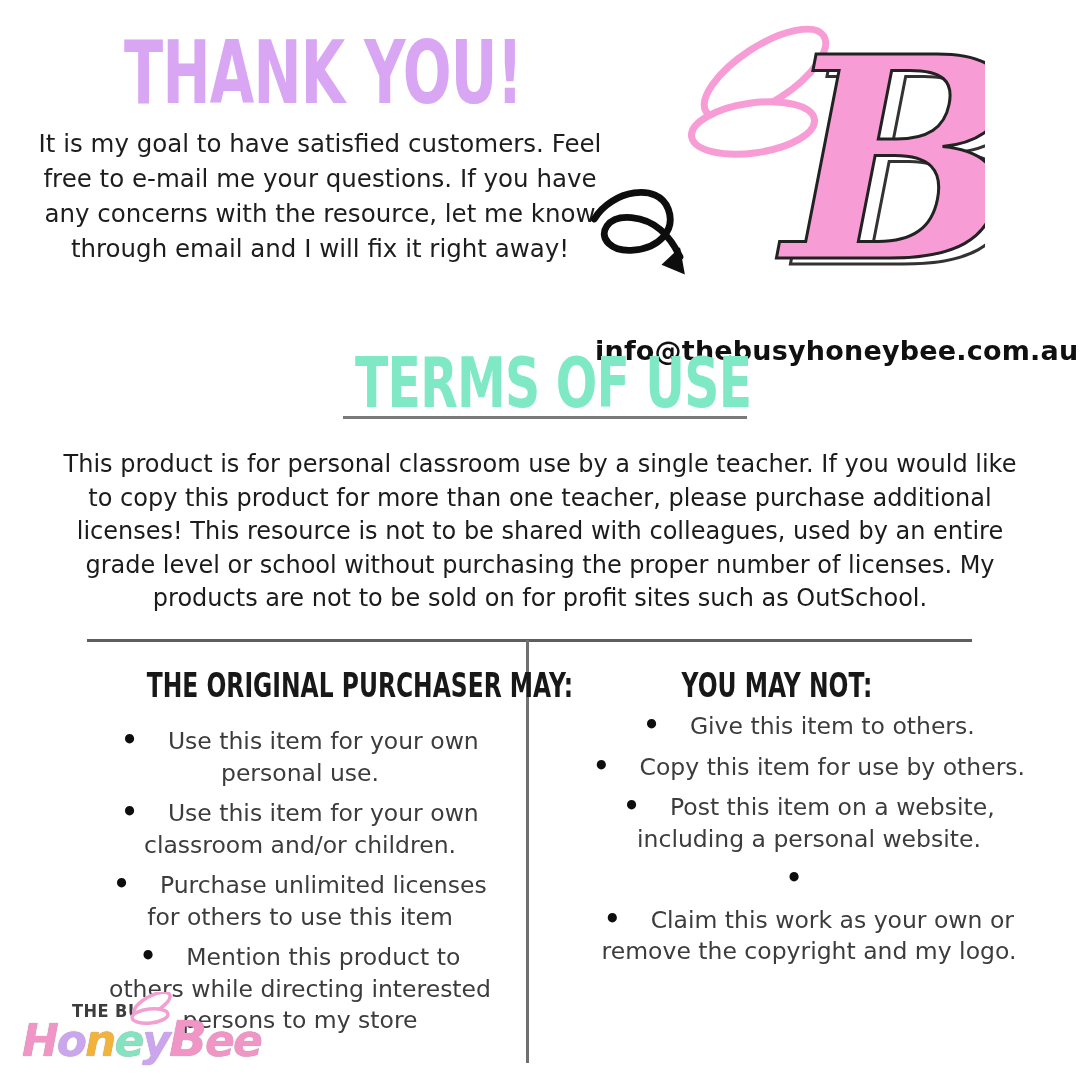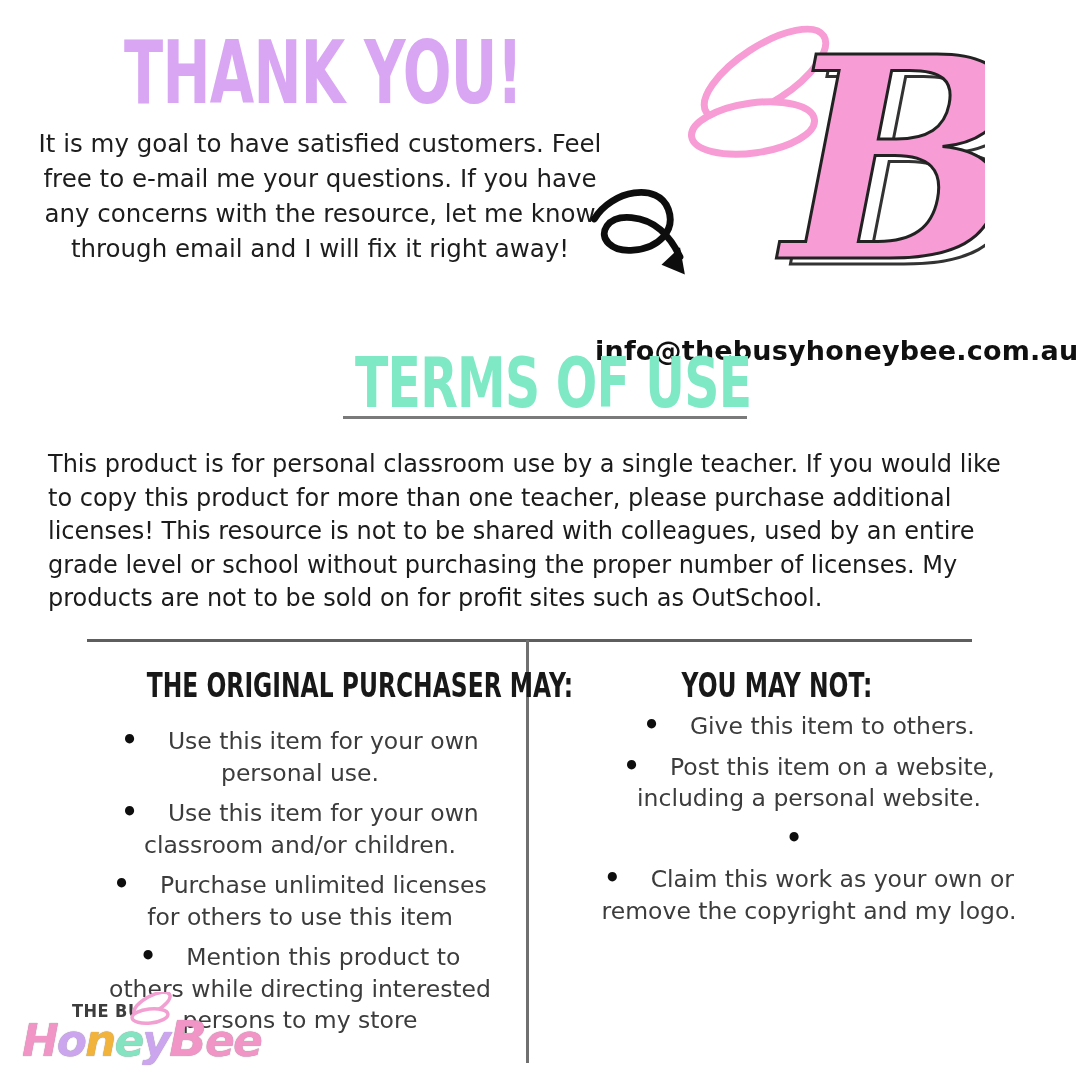--- a/index.html
+++ b/index.html
@@ -17,21 +17,21 @@
   .b-logo{position:absolute;left:645px;top:8px;width:340px;height:300px;}
   .arrow-doodle{position:absolute;left:585px;top:182px;width:115px;height:112px;}
   .email{position:absolute;left:595px;top:308px;width:450px;text-align:center;
     font-weight:bold;font-size:27px;color:#101010;letter-spacing:0.2px;margin-top:27px;}
 
   
   .terms-title{position:absolute;left:290px;top:344px;width:500px;text-align:center;
     font-weight:bold;font-size:66px;color:#7fe9c5;letter-spacing:-1px;
     transform:scale(0.74,1.04);transform-origin:center top;white-space:nowrap;}
   .terms-underline{position:absolute;left:343px;top:416px;width:404px;height:3px;background:#7a7a7a;}
-  .terms-body{position:absolute;left:48px;top:448px;width:984px;text-align:left;
+  .terms-body{position:absolute;left:48px;top:448px;width:984px;text-align:center;
     font-size:24px;line-height:33.5px;color:#1b1b1b;}
 
   
   .h-rule{position:absolute;left:87px;top:639px;width:885px;height:3px;background:#5e5e5e;}
   .v-rule{position:absolute;left:526px;top:640px;width:3px;height:423px;background:#707070;}
 
   
   .col-header{position:absolute;text-align:center;font-weight:bold;font-size:30px;color:#181818;
     transform:scale(0.78,1.12);transform-origin:center top;white-space:nowrap;}
   .col-header.left{left:105px;top:666px;width:380px;}
@@ -96,20 +96,21 @@
   <ul class="bullet-list left">
     <li><span class="bullet"></span><span>Use this item for your own personal use.</span></li>
     <li><span class="bullet"></span><span>Use this item for your own classroom and/or children.</span></li>
     <li><span class="bullet"></span><span>Purchase unlimited licenses for others to use this item</span></li>
     <li><span class="bullet"></span><span>Mention this product to others while directing interested persons to my store</span></li>
   </ul>
 
   <div class="col-header right">YOU MAY NOT:</div>
   <ul class="bullet-list right">
     <li><span class="bullet"></span><span>Give this item to others.</span></li>
+    <li><span class="bullet"></span><span>Copy this item for use by others.</span></li>
     <li><span class="bullet"></span><span>Post this item on a website, including a personal website.</span></li>
     <li><span class="bullet"></span></li>
     <li><span class="bullet"></span><span>Claim this work as your own or remove the copyright and my logo.</span></li>
   </ul>
 
   <div class="footer-logo">
     <div class="fl-top">THE BUSY</div>
     <svg class="fl-wings" viewBox="0 0 52 34">
       <ellipse cx="24" cy="12" rx="20" ry="8" transform="rotate(-28 24 12)" fill="#ffffff" stroke="#f2a0d2" stroke-width="3.5"></ellipse>
       <ellipse cx="22" cy="24" rx="18" ry="7" transform="rotate(-6 22 24)" fill="#ffffff" stroke="#f2a0d2" stroke-width="3.5"></ellipse>

